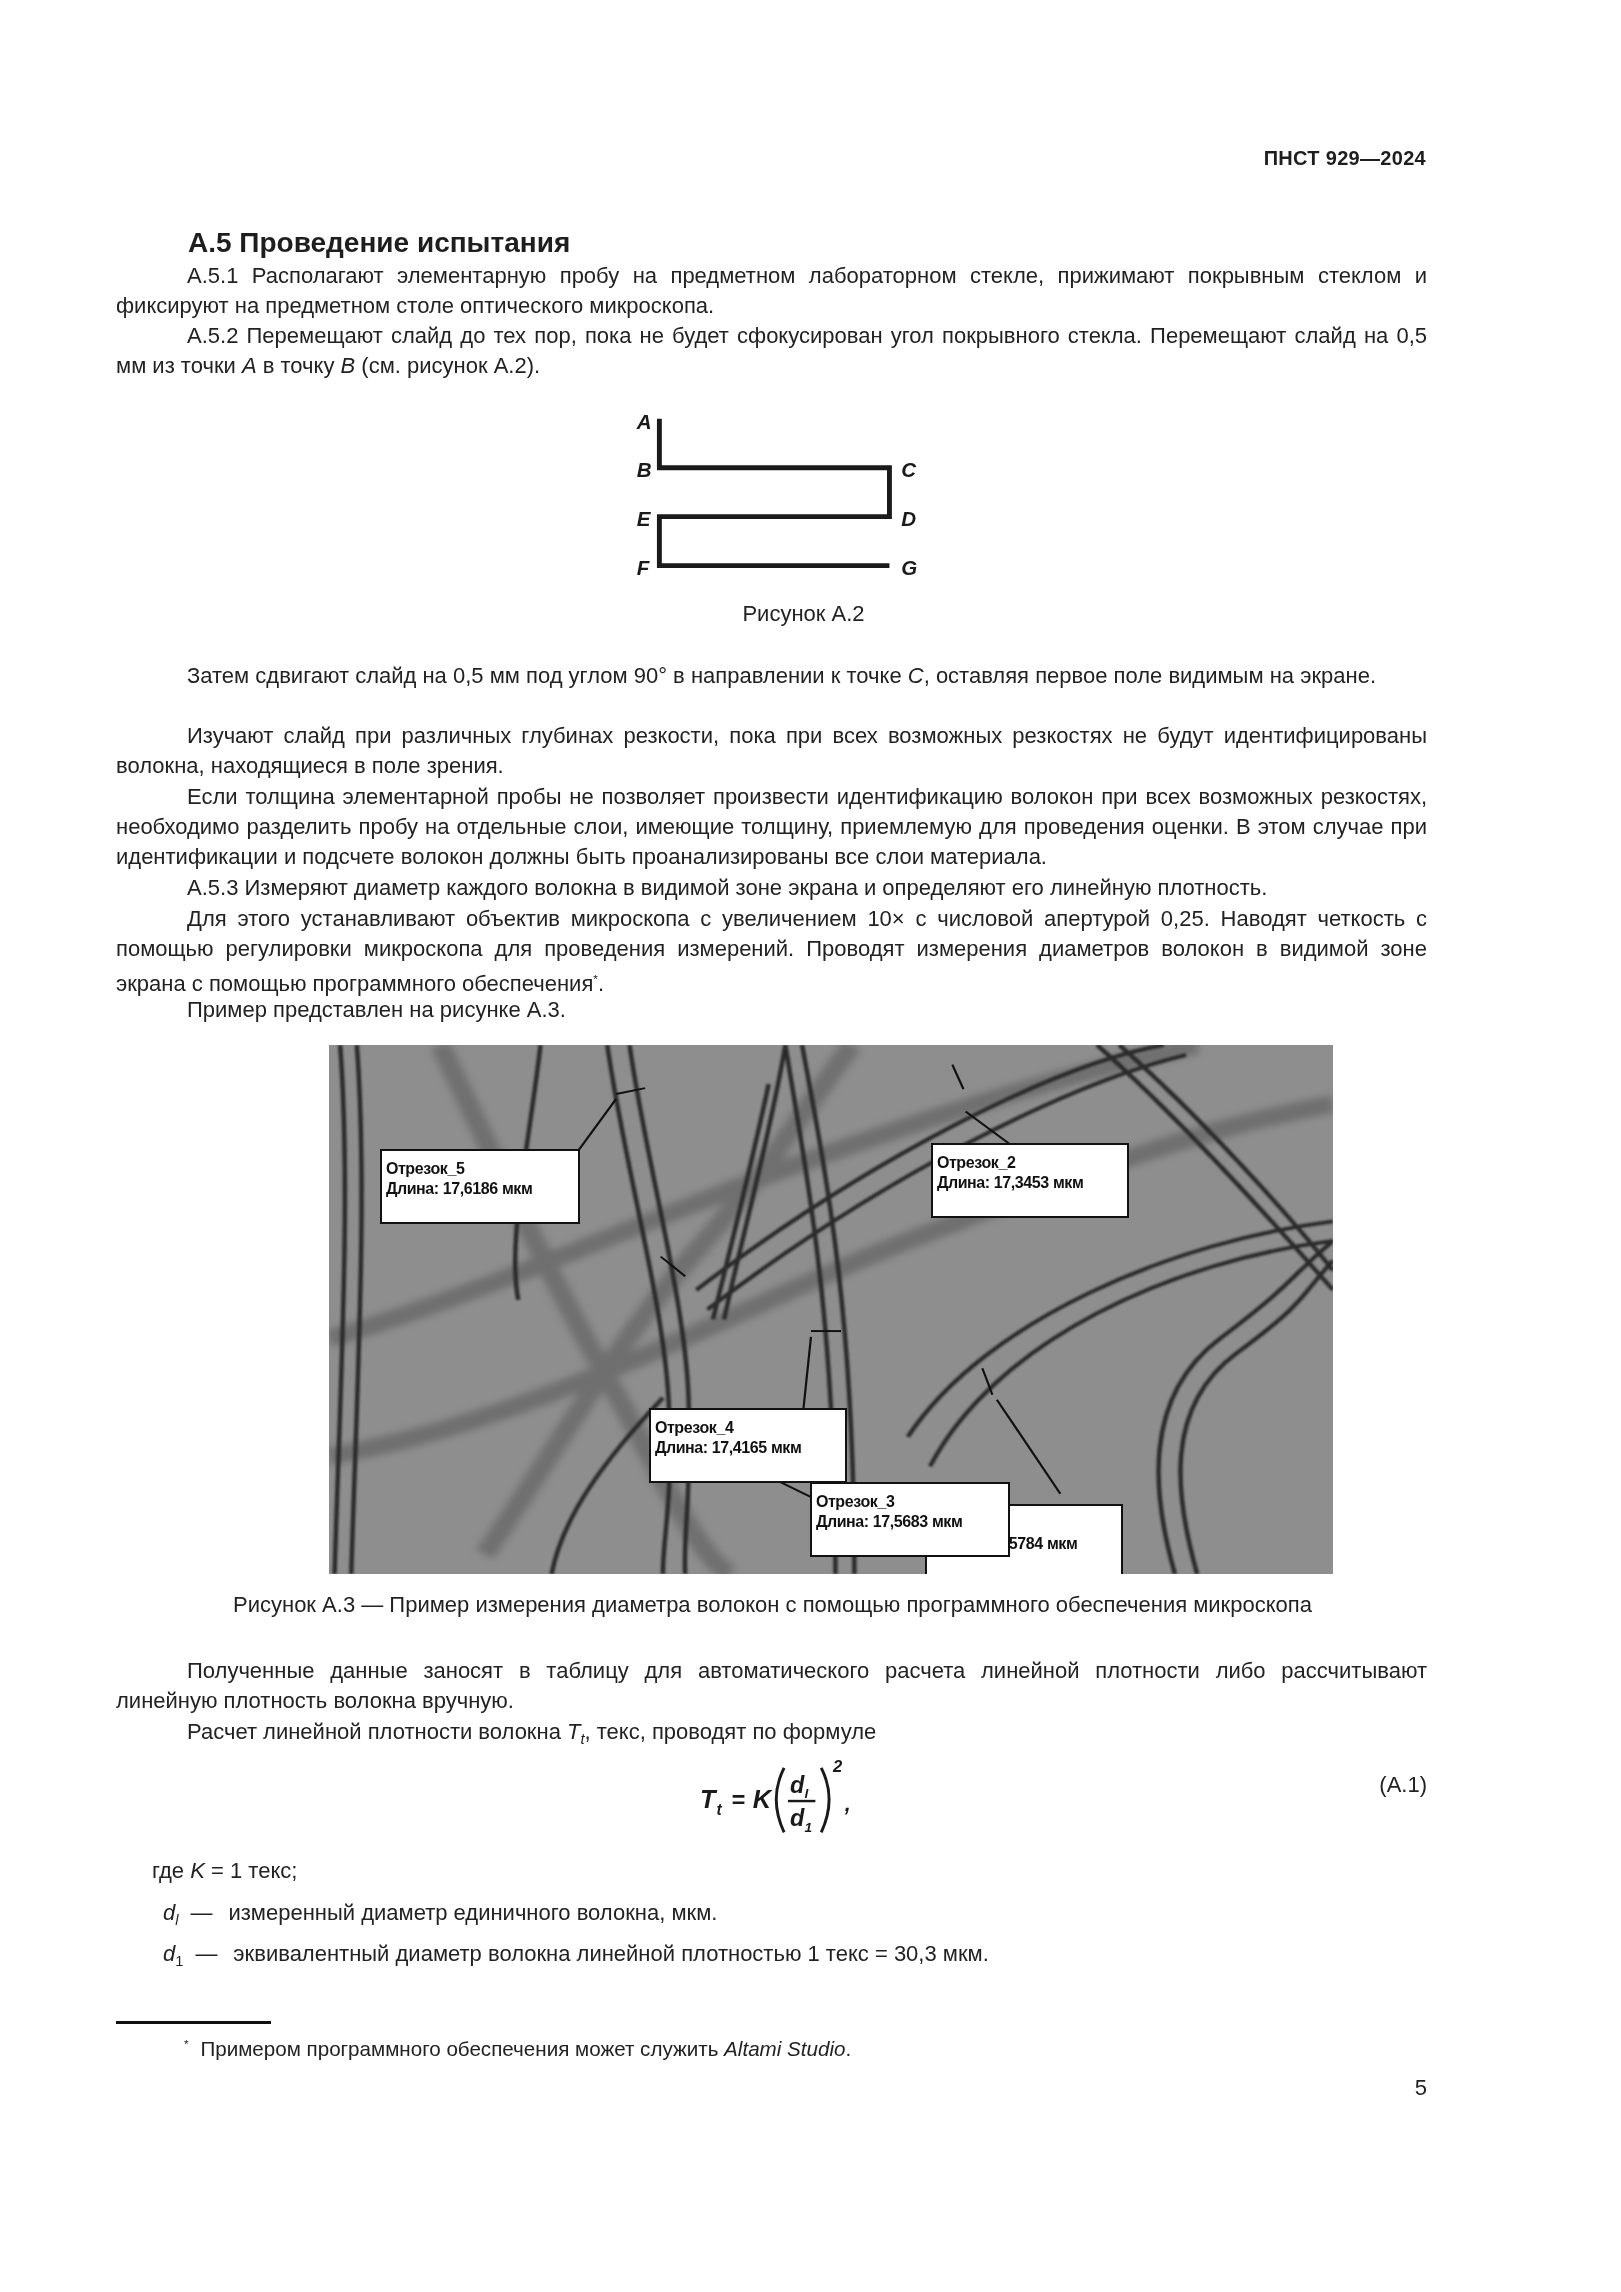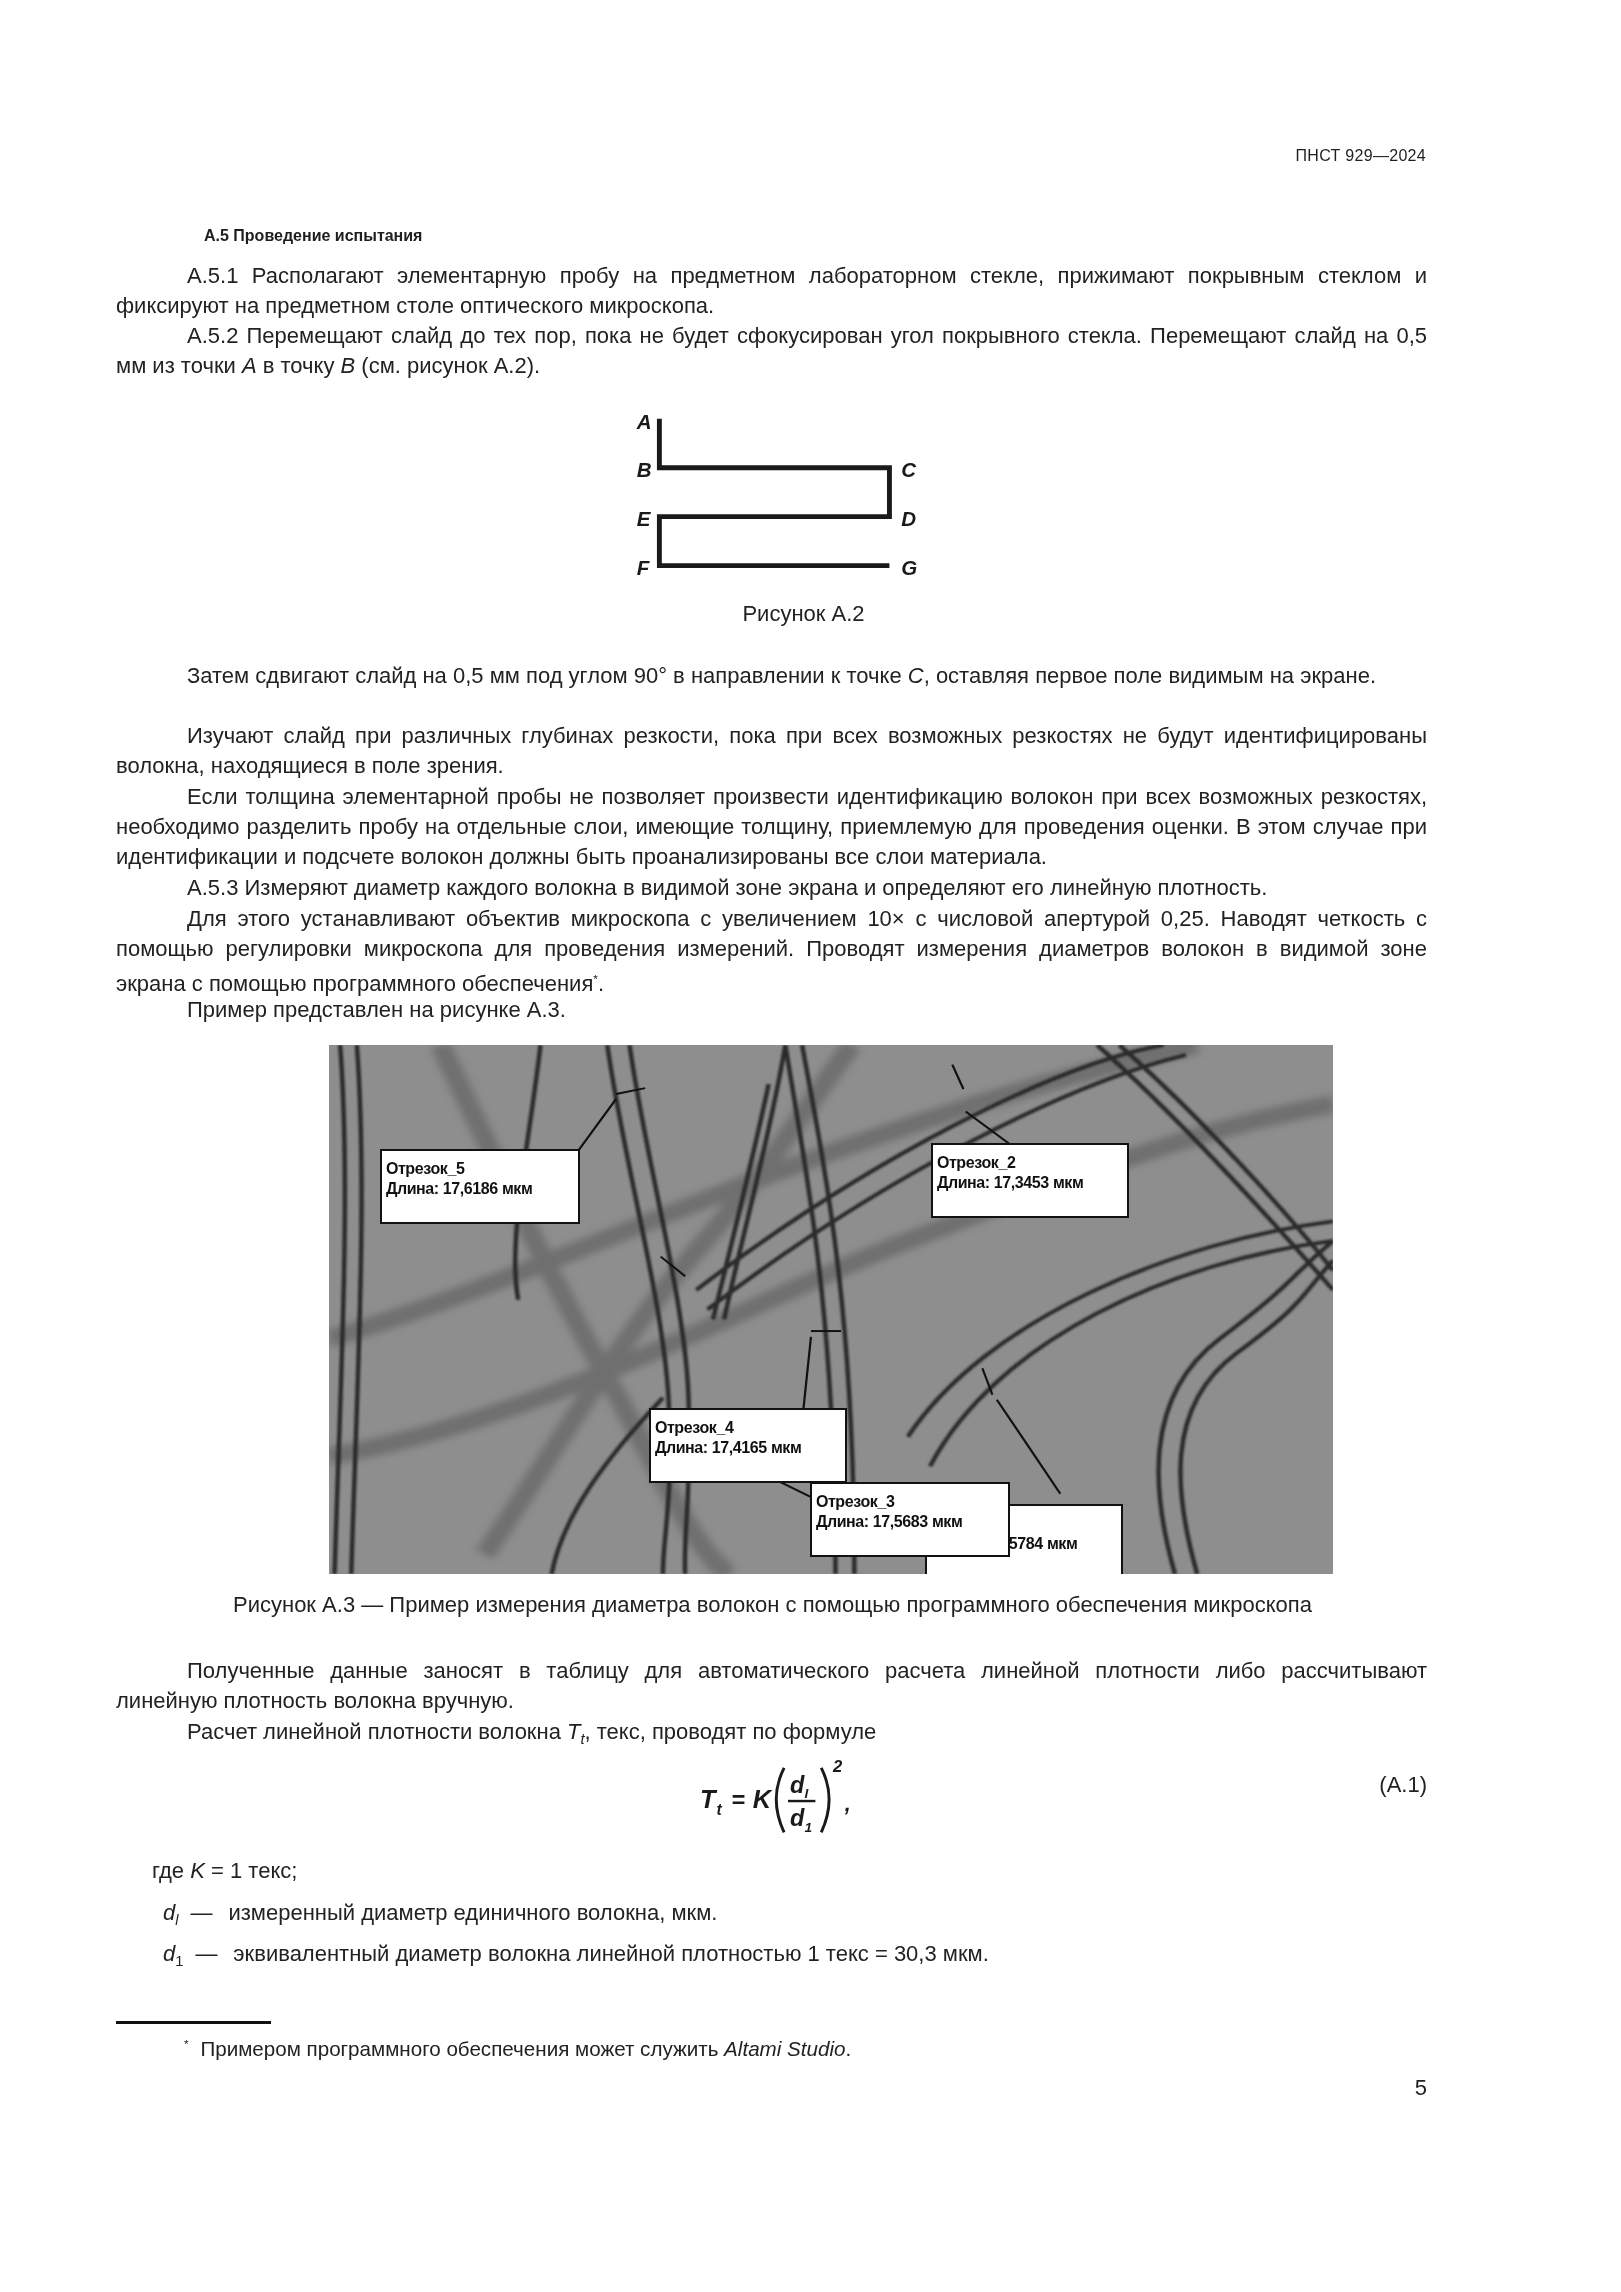--- a/index.html
+++ b/index.html
@@ -1,20 +1,20 @@
 <!DOCTYPE html>
 <html><head>
 <meta charset="utf-8">
 <style>
   html, body { margin: 0; padding: 0; background: #ffffff; }
   body { width: 1621px; height: 2293px; position: relative; overflow: hidden;
          font-family: "Liberation Sans", sans-serif; color: #222222; }
   .abs { position: absolute; }
-  .std { right: 195px; top: 147px; font-weight: normal; font-size: 16px; color: #1e1e1e; letter-spacing: 0.3px; margin-left: 11px; }
-  .heading { left: 204px; top: 227px; font-weight: bold; font-size: 16px; color: #1e1e1e; text-align: right; }
+  .std { right: 195px; top: 147px; font-weight: bold; font-size: 20px; color: #1e1e1e; letter-spacing: 0.3px; margin-left: 11px; }
+  .heading { left: 188px; top: 227px; font-weight: bold; font-size: 28px; color: #1e1e1e; text-align: right; }
   .para { left: 116px; width: 1311px; font-size: 22px; line-height: 30px; text-align: justify; text-align-last: left; }
   .para .ind { display: inline-block; width: 71px; }
   .fig2 { left: 627px; top: 407px; width: 333px; height: 186px; }
   .fig2 svg { width: 100%; height: 100%; }
   .cap2 { left: 686px; top: 601px; width: 235px; text-align: center; font-size: 22px; }
   .micro { left: 329px; top: 1045px; width: 1004px; height: 529px; background: #8c8c8c; overflow: hidden; }
   .micro svg.bg { position: absolute; left: 0; top: 0; width: 100%; height: 100%; }
   .lbl { position: absolute; background: #ffffff; border: 2px solid #111111; font-weight: bold;
          font-size: 16px; line-height: 20.6px; color: #111111; padding: 7.8px 3.9px 21.6px 3.9px; letter-spacing: -0.4px; }
   .cap3 { left: 116px; top: 1592px; width: 1313px; text-align: center; font-size: 22px; }

